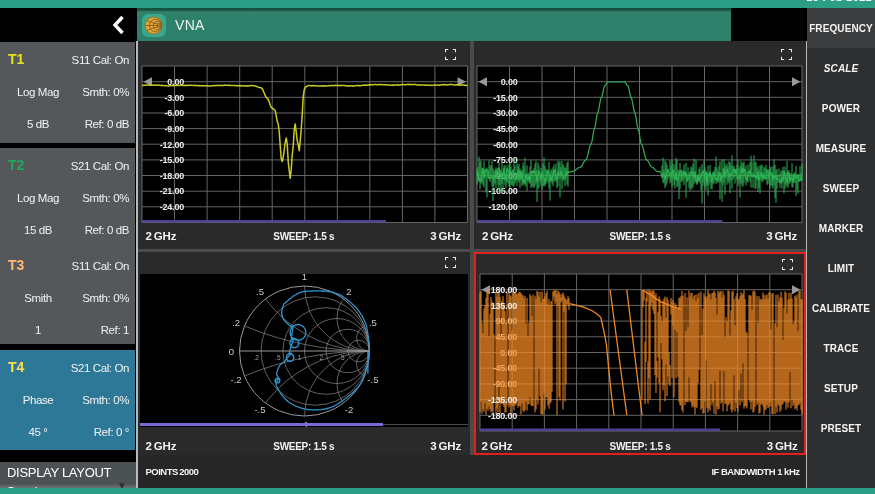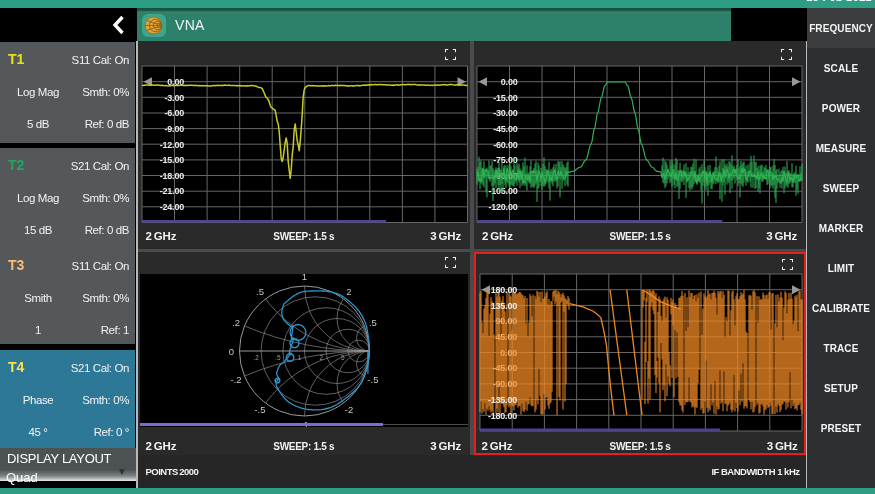--- a/index.html
+++ b/index.html
@@ -16,21 +16,21 @@
         <circle cx="13.5" cy="11.5" r="6.2"></circle>
         <circle cx="15.5" cy="11.5" r="4.2"></circle>
         <circle cx="17.3" cy="11.5" r="2.3"></circle>
         <path d="M3.2 11.5h16.6 M5 6.5q7 3.5 14.5 4 M5 16.5q7 -3.5 14.5 -4"></path>
       </g>
     </svg>
     <div style="position:absolute;left:38px;top:50%;transform:translateY(-50%);font-size:14px;color:#eef4f2;letter-spacing:0.3px">VNA</div>
   </div>
 <div style="position:absolute;left:807px;top:8px;width:68px;height:480px;background:#2d2f30">
     <div class="menu-item" style="top:0px;background:#3a3c3d;">FREQUENCY</div>
-    <div class="menu-item" style="top:40px;">SCALE</div>
+    <div class="menu-item" style="top:40px;font-style:italic;">SCALE</div>
     <div class="menu-item" style="top:80px;">POWER</div>
     <div class="menu-item" style="top:160px;">SWEEP</div>
     <div class="menu-item" style="top:120px;">MEASURE</div>
     <div class="menu-item" style="top:200px;">MARKER</div>
     <div class="menu-item" style="top:240px;">LIMIT</div>
     <div class="menu-item" style="top:280px;">CALIBRATE</div>
     <div class="menu-item" style="top:320px;">TRACE</div>
     <div class="menu-item" style="top:360px;">SETUP</div>
     <div class="menu-item" style="top:400px;">PRESET</div>
   </div>
@@ -83,21 +83,21 @@
     </div>
     <div class="rw" style="top:43px">
       <span class="cc">Phase</span>
       <span class="rr">Smth: 0%</span>
     </div>
     <div class="rw" style="top:75px">
       <span class="cc">45 °</span>
       <span class="rr">Ref: 0 °</span>
     </div>
   </div>
-<div style="position:absolute;left:0;top:448px;width:137px;height:33px;background:#4c5153;color:#fff">
+<div style="position:absolute;left:0;top:462px;width:137px;height:33px;background:#4c5153;color:#fff">
     <div style="position:absolute;left:7px;top:3px;font-size:13px;letter-spacing:-0.3px">DISPLAY LAYOUT</div>
     <div style="position:absolute;left:0;top:22px;width:137px;height:11px;background:linear-gradient(#4e5356 0,#7e8385 55%,#e6e8e8 100%);">
       <span style="position:absolute;left:6px;top:0px;font-size:13px;color:#fdfdfd">Quad</span>
       <span style="position:absolute;right:10px;top:-4px;font-size:10px;color:#2e3233">▼</span>
     </div>
   </div>
 <div style="position:absolute;left:470px;top:41px;width:4px;height:414px;background:#4a4a4c"></div>
 <div style="position:absolute;left:137.5px;top:248.5px;width:668.5px;height:3.5px;background:#4a4a4c"></div>
 <div style="position:absolute;left:136px;top:41px;width:1.5px;height:446.5px;background:#b7babc"></div>
 <div style="position:absolute;left:805.5px;top:41px;width:1.5px;height:446.5px;background:#b7babc"></div>

